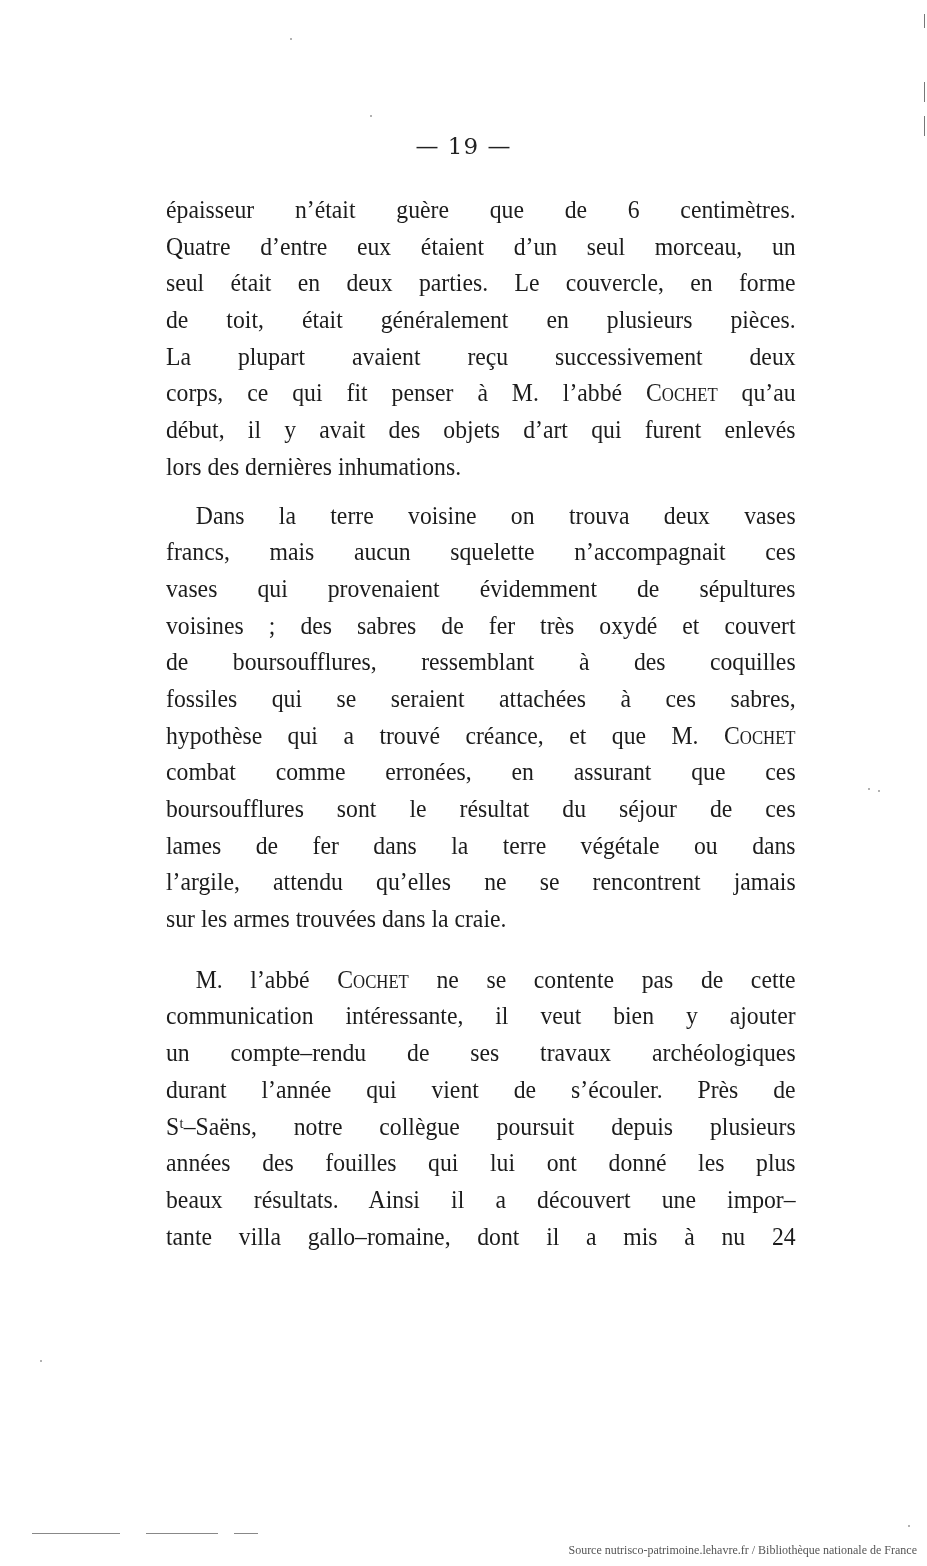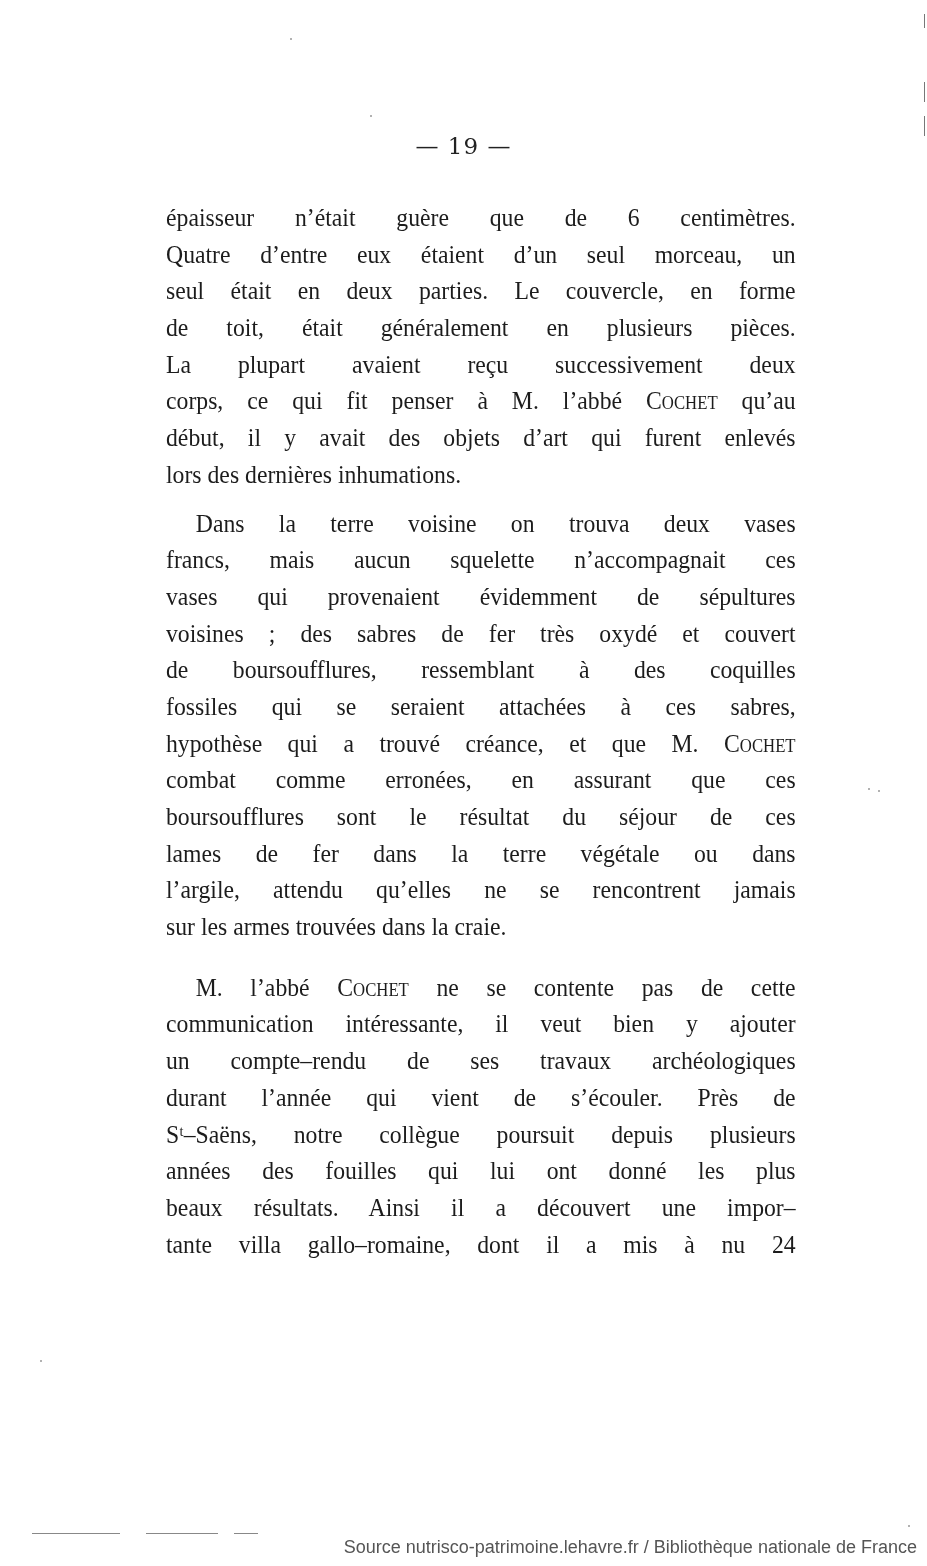--- a/index.html
+++ b/index.html
@@ -18,21 +18,21 @@
       left: 0;
       width: 927px;
       text-align: center;
       font-size: 23px;
       letter-spacing: 1px;
       color: #222;
     }
     .text-block {
       position: absolute;
       left: 166px;
-      top: 200px;
+      top: 192px;
       width: 630px;
     }
     .line {
       display: block;
       height: 36.7px;
       line-height: 36.7px;
       font-size: 25.5px;
       white-space: nowrap;
       text-align: justify;
       text-align-last: justify;
@@ -42,22 +42,22 @@
       width: 677px;
     }
     .line.last { text-align-last: left; }
     .line.indent { padding-left: 32px; width: 645px; }
     .para-gap { height: 12px; }
     .sc { font-variant: small-caps; }
     .footer-source {
       position: absolute;
       right: 10px;
       bottom: 8px;
-      font-family: Liberation Sans, sans-serif;
-      font-size: 18px;
+      font-family: Liberation Serif, serif;
+      font-size: 12px;
       color: #555;
     }
     .scan-rule {
       position: absolute;
       height: 1px;
       background: #888;
     }
     .edge-mark {
       position: absolute;
       width: 1px;

